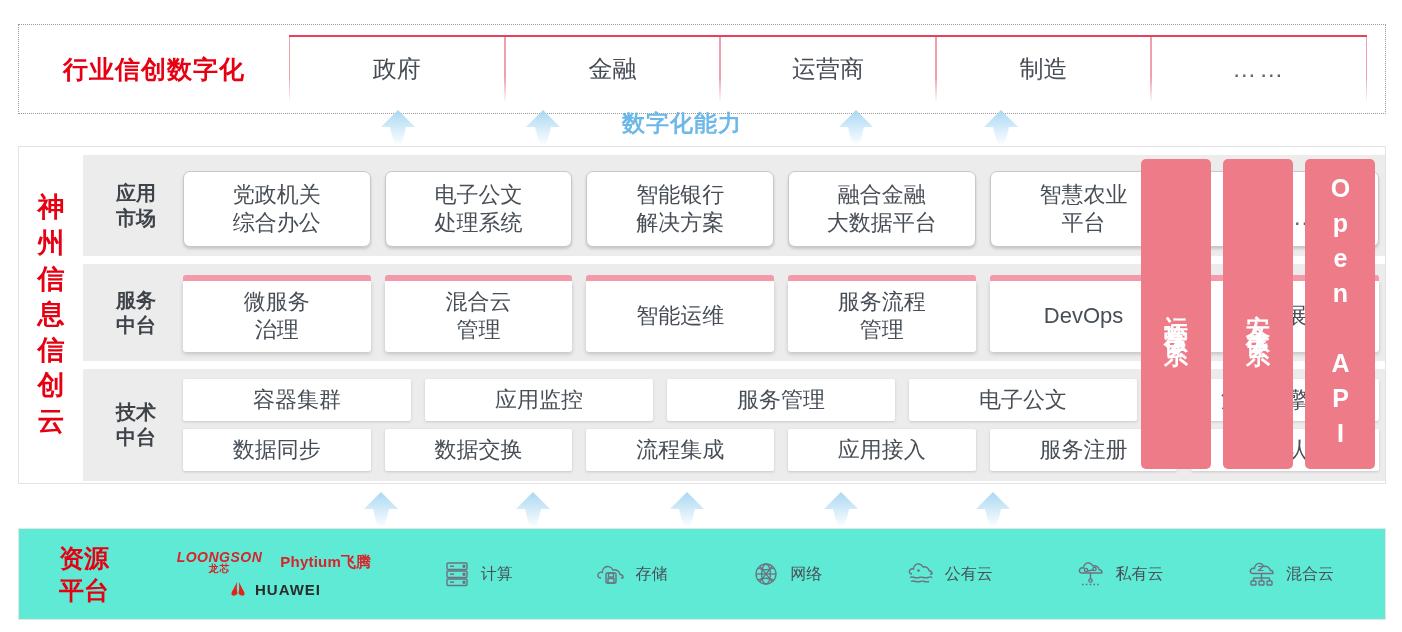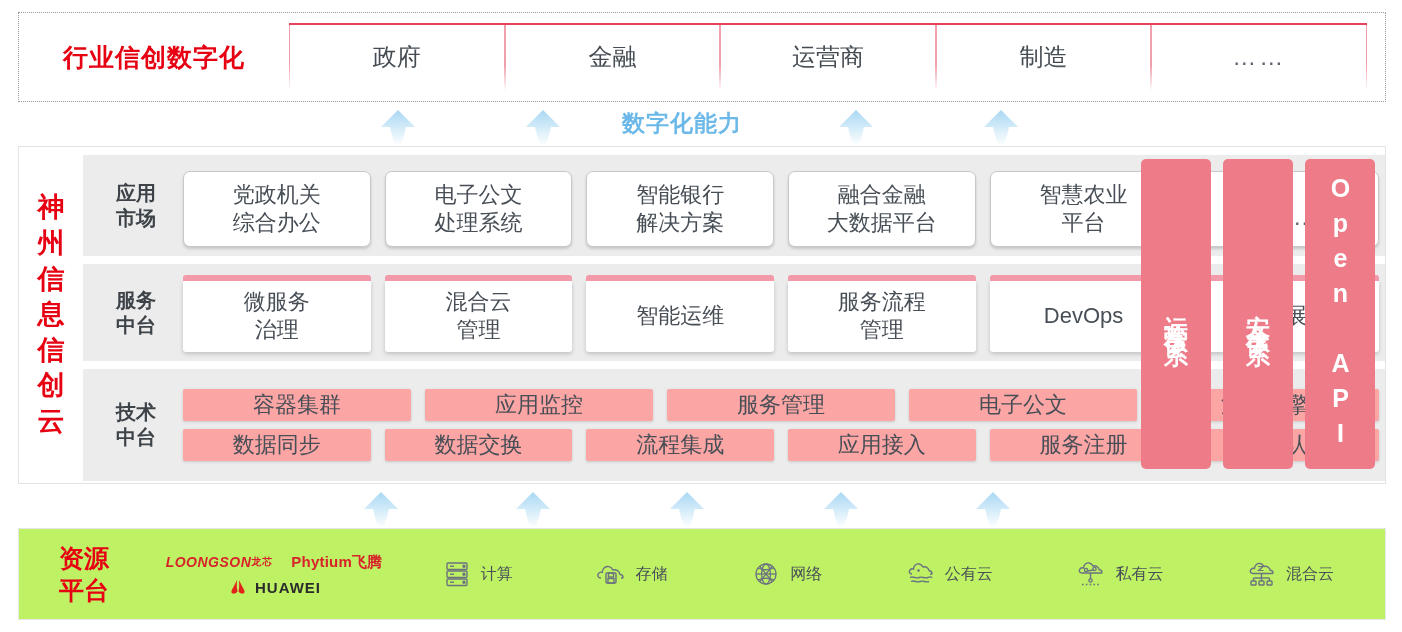--- a/index.html
+++ b/index.html
@@ -6,21 +6,21 @@
   html, body {
     width: 1402px; height: 632px;
     background: #ffffff;
     font-family: "Liberation Sans", "DejaVu Sans", sans-serif;
     overflow: hidden;
   }
   #root { position: relative; width: 1402px; height: 632px; }
 
   
   .industry-band {
-    position: absolute; left: 18px; top: 12px;
+    position: absolute; left: 18px; top: 24px;
     width: 1368px; height: 90px;
     border: 1px dotted #9a9a9a;
     display: flex; align-items: center;
   }
   .industry-title {
     width: 270px; text-align: center;
     color: #e60012; font-weight: bold; font-size: 25px;
     letter-spacing: 1px;
   }
   .industry-boxes { flex: 1; display: flex; padding-right: 18px; }
@@ -112,21 +112,21 @@
   }
   .cell-svc::before {
     content: ""; position: absolute; left: 0; right: 0; top: -5px;
     height: 6px; background: #f29aaa; border-radius: 3px 3px 0 0;
   }
 
   
   .tech-grid { flex: 1; display: flex; flex-direction: column; gap: 8px; padding-right: 6px; }
   .tech-row { display: flex; gap: 14px; }
   .cell-tech {
-    flex: 1; height: 32px; background: #fca5a5;
+    flex: 1; height: 42px; background: #ffffff;
     border-radius: 2px;
     box-shadow: 0 1px 3px rgba(0,0,0,0.16);
     display: flex; align-items: center; justify-content: center;
     font-size: 22px; color: #474e56;
   }
 
   
   .pink-rail {
     position: absolute; right: 10px; top: 12px;
     height: 310px; display: flex; gap: 12px;
@@ -146,34 +146,34 @@
     letter-spacing: 7px; line-height: 1;
   }
 
   
   .res-strip { position: absolute; left: 18px; top: 486px; width: 1368px; height: 40px; }
 
   
   .resource-wrap {
     position: absolute; left: 18px; top: 528px;
     width: 1368px; height: 92px;
-    border: 1px solid #e6e6e6; background: #bef264;
+    border: 1px solid #e6e6e6; background: #5eead4;
     display: flex; align-items: center;
   }
   .res-title {
     width: 130px; flex: none; text-align: center;
     color: #e60012; font-weight: bold; font-size: 25px; line-height: 1.3;
   }
   .res-logos {
     width: 250px; flex: none;
     display: flex; flex-direction: column; align-items: center;
     justify-content: center; gap: 7px;
   }
   .logo-row { display: flex; align-items: center; justify-content: center; gap: 18px; }
-  .logo-loongson { display: flex; align-items: center; line-height: 1; }
+  .logo-loongson { display: flex; flex-direction: column; align-items: center; line-height: 1; }
   .logo-loongson .lg-en {
     color: #d8232a; font-weight: bold; font-size: 14px;
     font-style: italic; letter-spacing: 0.5px;
   }
   .logo-loongson .lg-cn { color: #d8232a; font-weight: bold; font-size: 10px; letter-spacing: 1px; }
   .logo-phytium { color: #d8232a; font-weight: bold; font-size: 15px; letter-spacing: 0.2px; }
   .logo-huawei { display: flex; align-items: center; gap: 6px; }
   .logo-huawei .hw-mark { width: 22px; height: 17px; flex: none; }
   .logo-huawei .hw-name { color: #2b2b2b; font-weight: bold; font-size: 15px; letter-spacing: 1px; }
 

